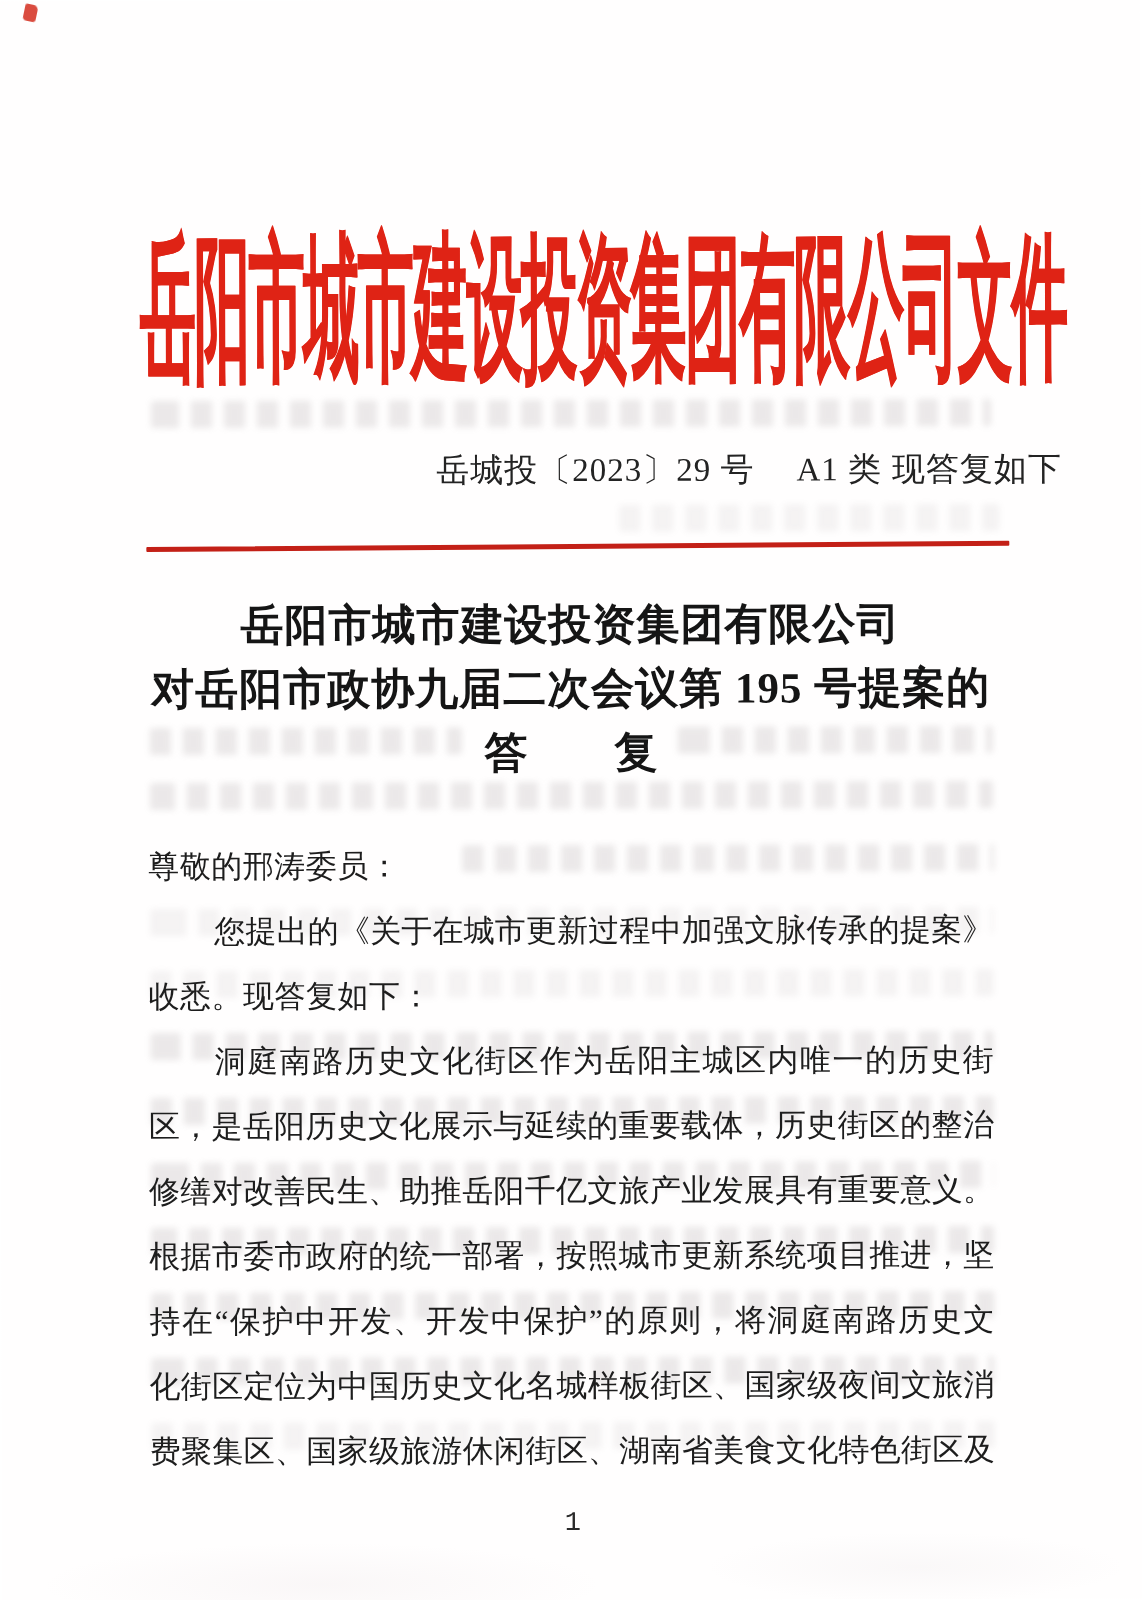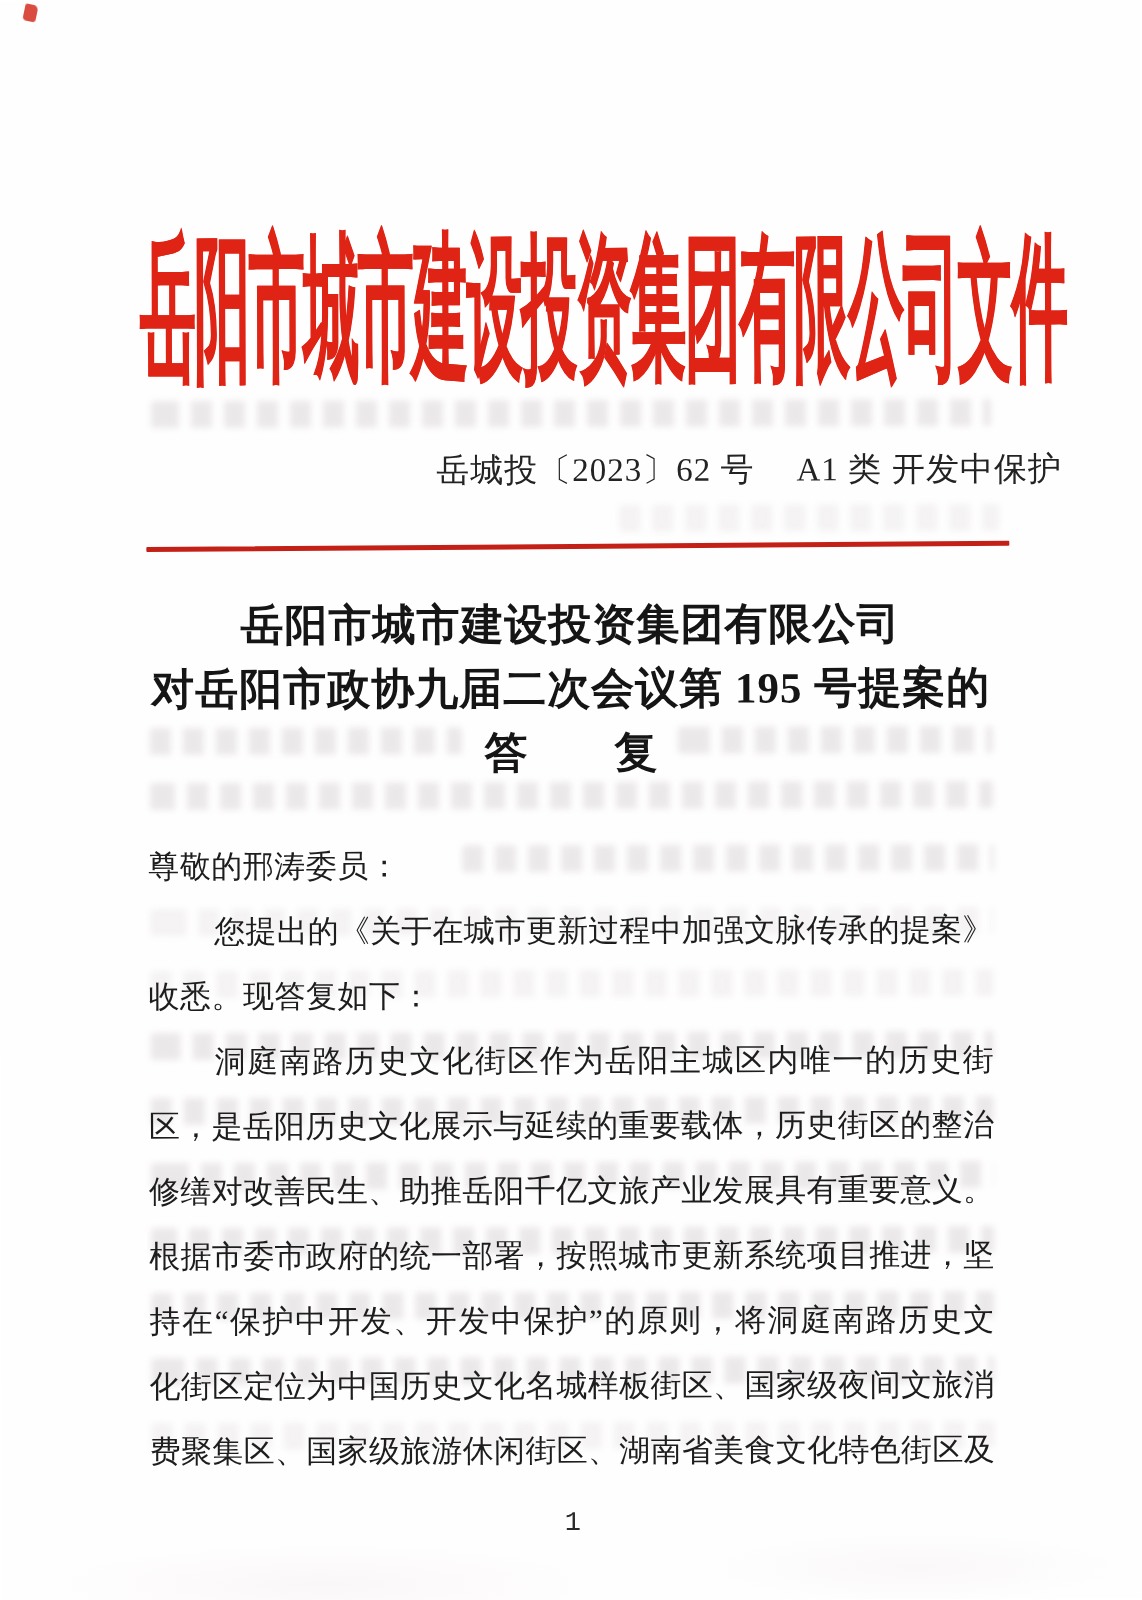--- a/index.html
+++ b/index.html
@@ -93,21 +93,21 @@
   <div class="ghost" style="top:1097px;left:150px;width:843px;"></div>
   <div class="ghost" style="top:1162px;left:150px;width:843px;background-position:17px 0;"></div>
   <div class="ghost" style="top:1227px;left:150px;width:843px;background-position:5px 0;"></div>
   <div class="ghost" style="top:1292px;left:150px;width:843px;"></div>
   <div class="ghost" style="top:1357px;left:150px;width:843px;background-position:12px 0;"></div>
   <div class="ghost faint" style="top:1422px;left:150px;width:843px;"></div>
 
   <h1 class="letterhead">岳阳市城市建设投资集团有限公司文件</h1>
 
   <div class="docline">
-    <span>岳城投〔2023〕62 号</span><span class="sep"></span><span>A1 类</span><span class="sp2"></span><span>开发中保护</span>
+    <span>岳城投〔2023〕29 号</span><span class="sep"></span><span>A1 类</span><span class="sp2"></span><span>现答复如下</span>
   </div>
 
   <div class="redrule"></div>
 
   <div class="titleblock">
     <div>岳阳市城市建设投资集团有限公司</div>
     <div>对岳阳市政协九届二次会议第 195 号提案的</div>
     <div class="t3">答　复</div>
   </div>
 

